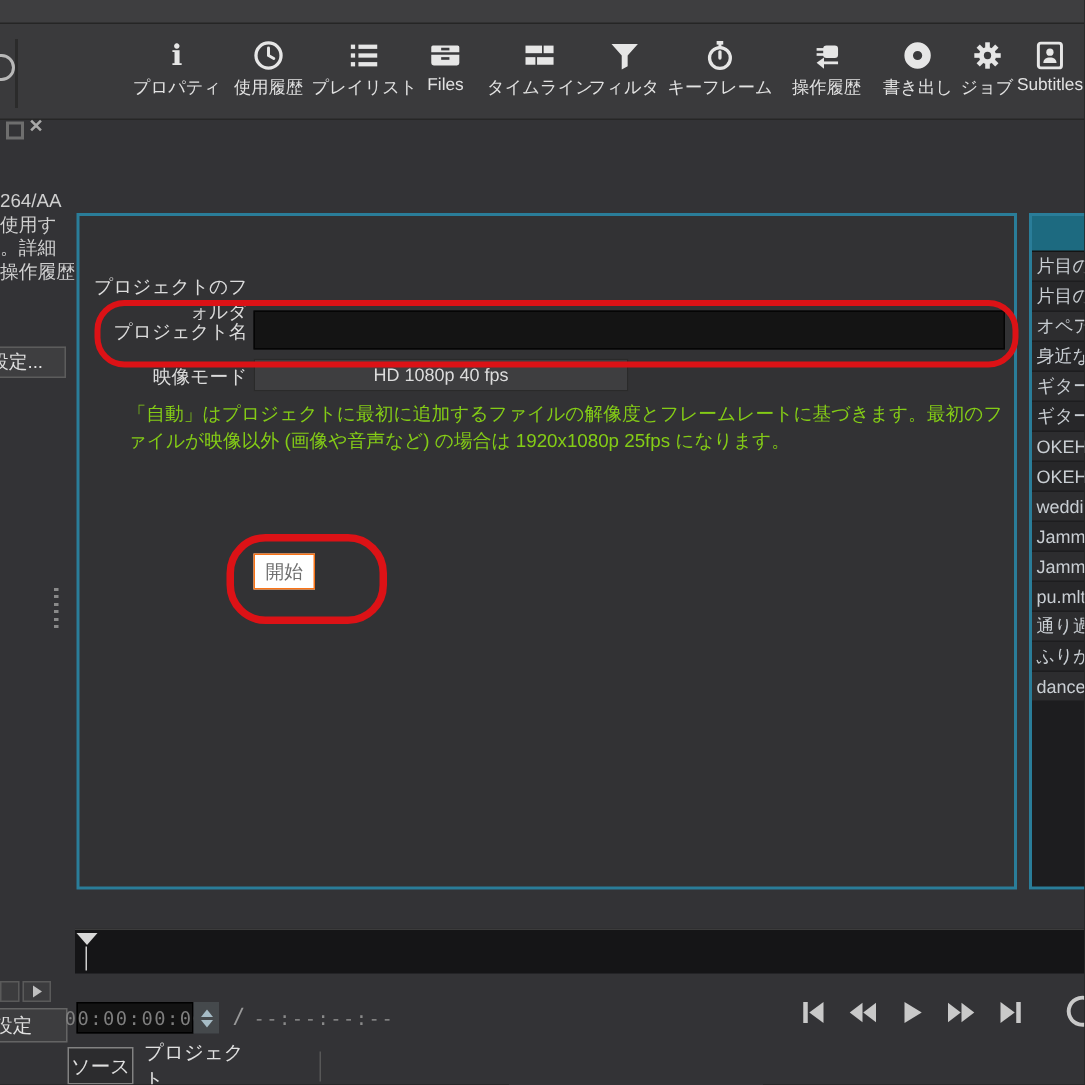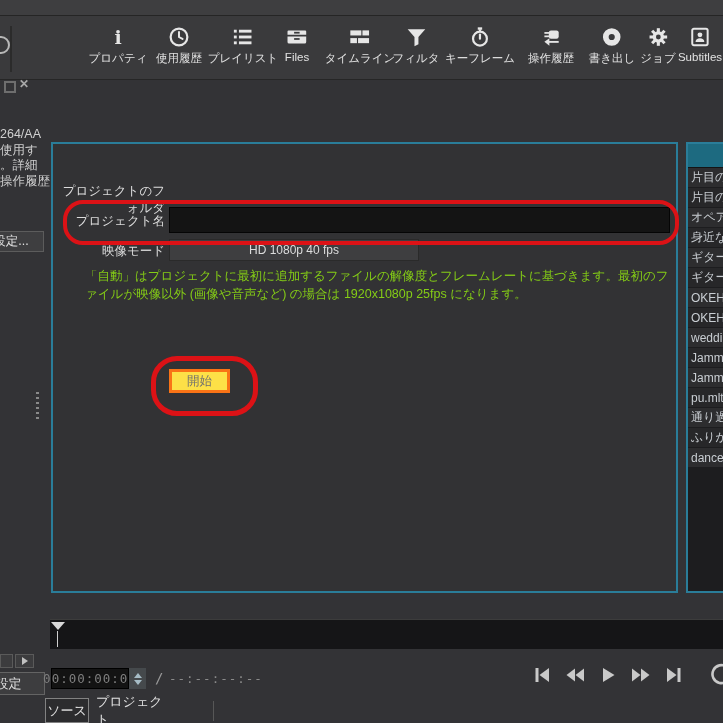--- a/index.html
+++ b/index.html
@@ -28,22 +28,22 @@
   
   .dialog{left:51px;top:142px;width:627px;height:451px;background:#323234;border:2px solid #2a7d99;box-sizing:border-box;}
   .dlg-header{position:absolute;left:0;top:0;width:100%;height:25px;background:#1d6a80;
       display:flex;align-items:center;justify-content:center;font-size:13px;font-weight:bold;color:#fff;
       border-bottom:1px solid #165060;}
   .dlg-label{position:absolute;left:2px;width:110px;text-align:right;font-size:12.5px;color:#dcdcdc;}
   .dlg-field{position:absolute;left:116px;background:#3e3e40;border:1px solid #2a2a2a;color:#dcdcdc;
       font-size:12px;display:flex;align-items:center;justify-content:center;box-sizing:border-box;}
   .dlg-input{position:absolute;left:116px;background:#141414;border:1px solid #050505;box-sizing:border-box;}
   .dlg-desc{position:absolute;left:32px;top:123px;width:586px;font-size:12.5px;color:#84cc16;line-height:1.45;}
-  .start-btn{position:absolute;left:116px;top:225px;width:61px;height:24px;background:#fde047;
-      border:3px solid #f97316;color:#6f6f6f;font-size:12.5px;font-family:inherit;}
+  .start-btn{position:absolute;left:116px;top:225px;width:41px;height:24px;background:#ffffff;
+      border:1px solid #f97316;color:#6f6f6f;font-size:12.5px;font-family:inherit;}
   
   .red-oval{border-style:solid;border-color:#dc1216;background:transparent;pointer-events:none;z-index:30;}
   .oval1{left:63px;top:200px;width:608px;height:37px;border-width:4px;border-radius:20px;}
   .oval2{left:151px;top:356px;width:97px;height:50px;border-width:5px;border-radius:26px;}
   
   .recent-panel{left:686px;top:142px;width:90px;height:451px;background:#1d1d1f;border:2px solid #2a7d99;box-sizing:border-box;}
   .recent-header{height:23px;background:#1d6a80;border-bottom:1px solid #141414;}
   .recent-item{height:19px;margin-bottom:1px;display:flex;align-items:center;padding-left:3px;
       font-size:12px;color:#c9ced3;white-space:nowrap;}
   .recent-item:nth-child(odd){background:#2d2d2f;}

